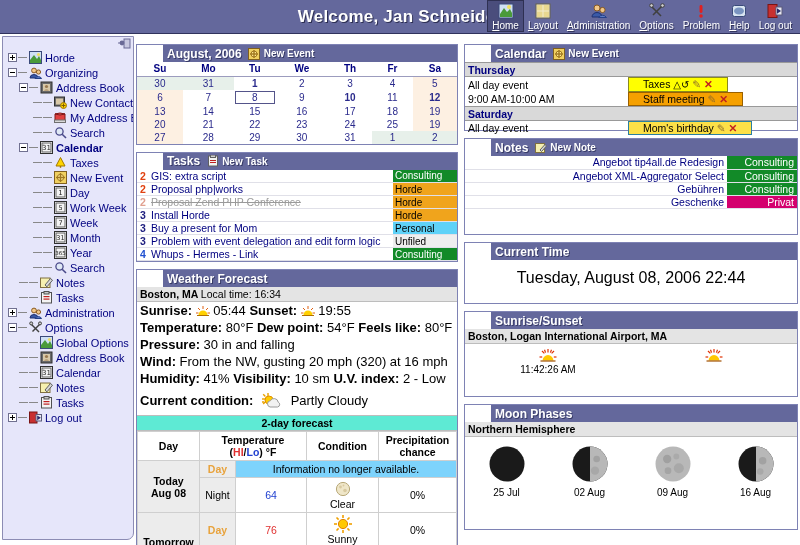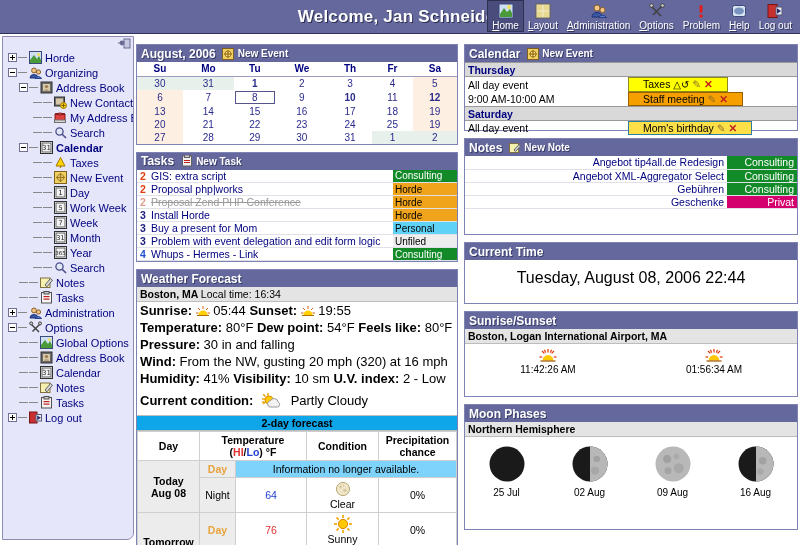--- a/index.html
+++ b/index.html
@@ -80,20 +80,21 @@
   
   .col-left  { position: absolute; left: 136px; top: 44px; width: 322px; }
   .col-right { position: absolute; left: 464px; top: 44px; width: 334px; }
 
   .block { border: 1px solid #7e82b4; background: #ffffff; margin-bottom: 7px; }
   .block-hd {
     background: #64689c; color: #ffffff; height: 17px;
     display: flex; align-items: center; padding: 0 4px;
     font-size: 12px; font-weight: bold;
     text-shadow: 1px 1px 0 #373a66;
+    margin-left: 26px;
   }
   .block-hd .hd-title { margin-right: 6px; }
   .block-hd .hd-ic { width: 13px; height: 13px; margin-right: 3px;
                      display:flex; align-items:center; justify-content:center; }
   .block-hd .hd-link { font-size: 10px; font-weight: bold; }
   .block-body { padding: 0; }
 
   
   table.month { width: 100%; border-collapse: collapse; font-size: 10px; }
   table.month th {
@@ -134,21 +135,21 @@
   }
   .evtag .mini { font-size: 10px; }
   .pencil { color: #8c6a2a; }
   .xmark  { color: #c02020; font-weight: bold; }
 
   
   .w-loc { background: #e4e4e4; border-bottom: 1px solid #bdbdbd; font-weight: bold;
            font-size: 10.5px; padding: 1px 3px; }
   .w-line { font-size: 13px; padding: 1px 3px; }
   .w-line b { font-weight: bold; }
-  .w-sub { background: #0ea5e9; border-top: 1px solid #bdbdbd; border-bottom:1px solid #bdbdbd;
+  .w-sub { background: #5eead4; border-top: 1px solid #bdbdbd; border-bottom:1px solid #bdbdbd;
            text-align: center; font-weight: bold; font-size: 10.5px; padding: 1px 0; }
   table.fc { width: 100%; border-collapse: collapse; font-size: 10.5px; }
   table.fc th { border: 1px solid #cfcfcf; font-weight: bold; padding: 2px 0; background: #fff; }
   table.fc td { border: 1px solid #cfcfcf; text-align: center; padding: 2px 0; }
   table.fc td.dayname { background: #ececec; font-weight: bold; }
   table.fc td.slot { background: #ececec; width: 36px; }
   table.fc td.slot.dayslot { color: #e8a33d; font-weight: bold; }
   table.fc td.na { background: #7dd3fc; }
   .hi { color: #e03030; font-weight: bold; }
   .lo { color: #2040d0; font-weight: bold; }
@@ -971,21 +972,20 @@
                   <line x1="15" y1="2" x2="12.6" y2="4.4"></line>
                     <line x1="0.5" y1="8" x2="3.2" y2="8"></line>
                   <line x1="17.5" y1="8" x2="14.8" y2="8"></line>
                   <line x1="5.5" y1="0.8" x2="6.6" y2="3.6"></line>
                     <line x1="12.5" y1="0.8" x2="11.4" y2="3.6"></line>
                 </g>
                 <path d="M3.6 11.5 A5.4 5.4 0 0 1 14.4 11.5 Z" fill="#ffc800"></path>
                 <line x1="1.5" y1="12" x2="16.5" y2="12" stroke="#a05000" stroke-width="1.2"></line>
               </svg>
             </div>
-            <div>01:56:34 AM</div>
           </div>
         </div>
       </div>
     </div>
 
     <div class="block">
       <div class="block-hd">
         <span class="hd-title">Moon Phases</span>
       </div>
       <div class="block-body">

